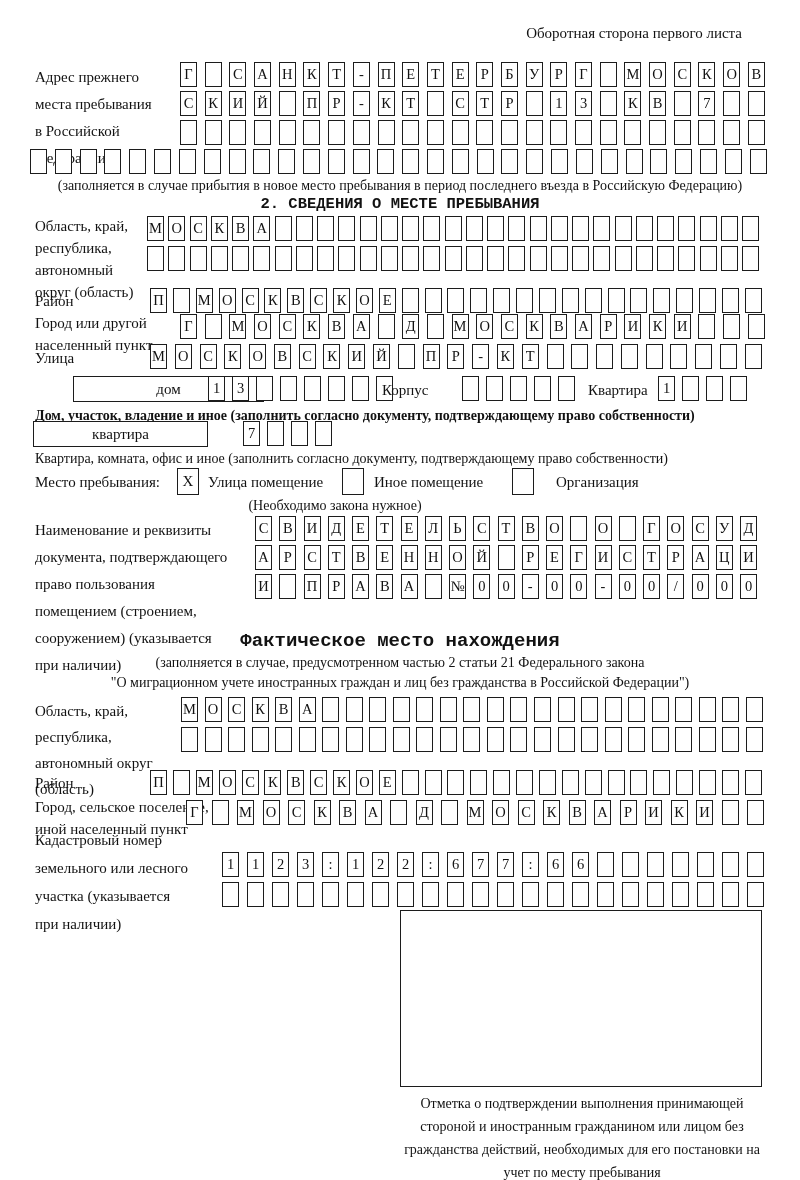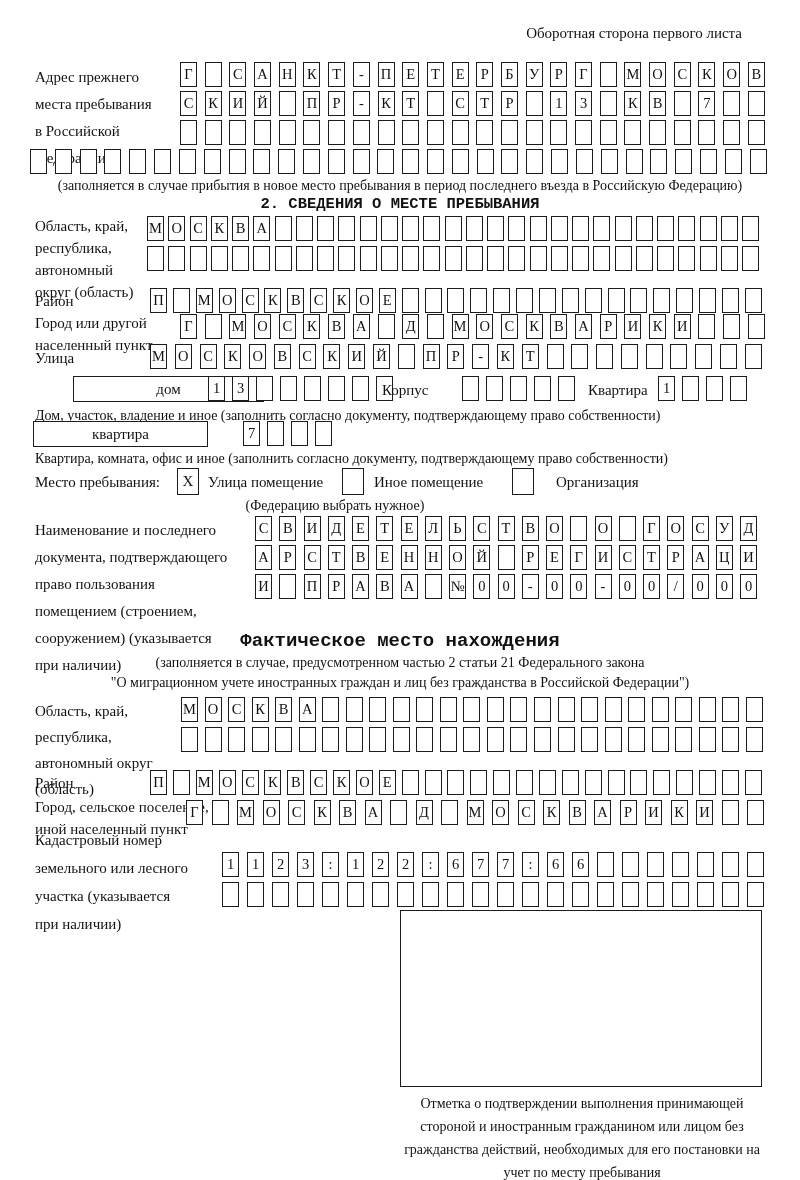--- a/index.html
+++ b/index.html
@@ -330,41 +330,41 @@
       <span class="cell"></span>
       <span class="cell"></span>
     </div>
   <div class="abs label" style="left:588px;top:379px;">Квартира</div>
   <div class="abs cells-gap" style="left:658px;top:376px;">
       <span class="cell">1</span>
       <span class="cell"></span>
       <span class="cell"></span>
       <span class="cell"></span>
     </div>
-  <div class="abs caption" style="left:35px;top:408px;">Дом, участок, владение и иное (заполнить согласно документу, подтверждающему право собственности)</div>
+  <div class="abs caption" style="left:35px;top:408px;font-weight:bold;">Дом, участок, владение и иное (заполнить согласно документу, подтверждающему право собственности)</div>
 
   <div class="abs labelbox" style="left:33px;top:421px;width:175px;">квартира</div>
   <div class="abs cells-gap" style="left:243px;top:421px;">
       <span class="cell">7</span>
       <span class="cell"></span>
       <span class="cell"></span>
       <span class="cell"></span>
     </div>
   <div class="abs caption" style="left:35px;top:451px;">Квартира, комната, офис и иное (заполнить согласно документу, подтверждающему право собственности)</div>
 
   <div class="abs label" style="left:35px;top:471px;">Место пребывания:</div>
   <div class="abs chk" style="left:177px;top:468px;">X</div>
   <div class="abs label" style="left:208px;top:471px;">Улица помещение</div>
   <div class="abs chk" style="left:342px;top:468px;"></div>
   <div class="abs label" style="left:374px;top:471px;">Иное помещение</div>
   <div class="abs chk" style="left:512px;top:468px;"></div>
   <div class="abs label" style="left:556px;top:471px;">Организация</div>
-  <div class="abs caption" style="left:150px;top:498px;width:370px;text-align:center;">(Федерацию выбрать нужное)</div>
-
-  <div class="abs label ml" style="left:35px;top:517px;width:230px;line-height:27px;">Наименование и последнего
+  <div class="abs caption" style="left:150px;top:498px;width:370px;text-align:center;">(Необходимо закона нужное)</div>
+
+  <div class="abs label ml" style="left:35px;top:517px;width:230px;line-height:27px;">Наименование и реквизиты
 документа, подтверждающего
 право пользования
 помещением (строением,
 сооружением) (указывается
 при наличии)</div>
   <div class="abs cells" style="left:255px;top:516px;width:502px;">
       <span class="cell">С</span>
       <span class="cell">В</span>
       <span class="cell">И</span>
       <span class="cell">Д</span>

